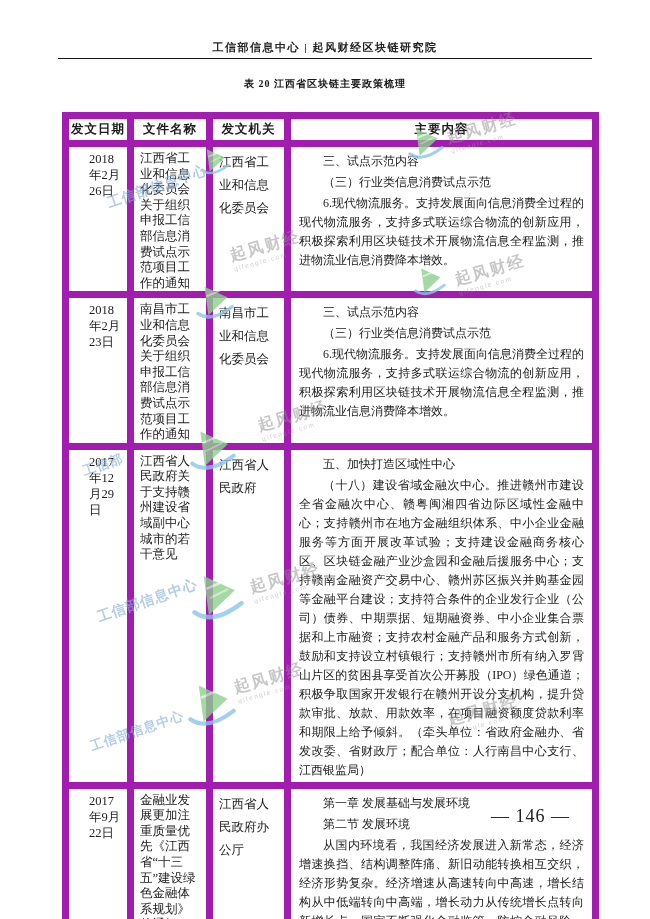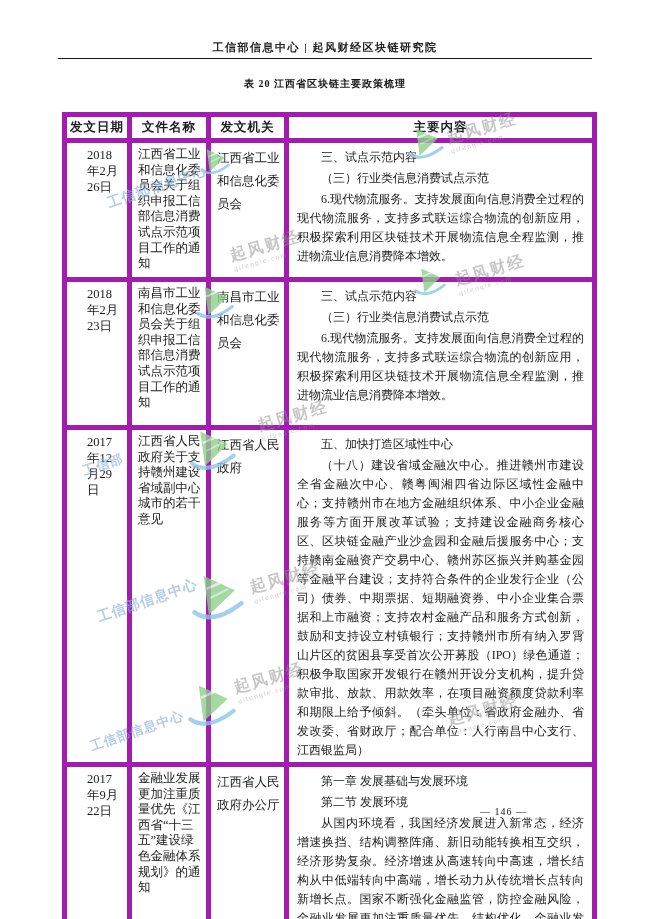--- a/index.html
+++ b/index.html
@@ -19,42 +19,42 @@
   .doc-title{
     position:absolute;top:77px;left:0;width:100%;text-align:center;
     font-size:10px;font-weight:bold;letter-spacing:1px;color:#151515;
   }
   table.policy{
     position:absolute;top:112px;left:62px;width:530px;
     border-collapse:collapse;table-layout:fixed;z-index:1;
     border:2px solid #151515;
   }
   table.policy th, table.policy td{
-    border:5px solid #a21caf;vertical-align:top;overflow:hidden;
+    border:7px solid #a21caf;vertical-align:top;overflow:hidden;
     font-size:12.5px;color:#1c1c1c;font-family:Liberation Serif, serif;
   }
   table.policy th{
     height:19px;font-weight:bold;text-align:center;vertical-align:middle;
     padding:1px 2px;letter-spacing:1px;
   }
   td.cell-date{padding:4px 3px 0 20px;line-height:16px;}
   td.cell-doc{padding:4px 4px 0 6px;line-height:15.6px;}
   td.cell-agency{padding:4px 4px 0 6px;line-height:23px;}
   td.cell-content{padding:3px 6px 0 6px;}
   td.cell-content p{
     margin:2px;font-size:12px;line-height:19px;text-indent:2em;
     text-align:justify;color:#1a1a1a;
   }
   tr.row-1 td{height:130px;}
   tr.row-2 td{height:139px;}
   tr.row-3 td{height:254px;}
   tr.row-4 td{height:138px;}
   .page-number{
-    position:absolute;top:806px;left:480px;width:90px;text-align:left;
-    font-size:10px;letter-spacing:1px;color:#222;
+    position:absolute;top:806px;left:480px;width:90px;text-align:right;
+    font-size:18px;letter-spacing:1px;color:#222;
   }
   
   .wm{position:absolute;pointer-events:none;z-index:2;}
   .wm-blue{
     color:#86aed8;opacity:.62;font-size:14px;font-weight:bold;
     transform:rotate(-19deg);white-space:nowrap;letter-spacing:1px;
     font-family:"Liberation Sans","DejaVu Sans",sans-serif;
   }
   .wm-grey{
     transform:rotate(-16deg);opacity:.5;white-space:nowrap;text-align:left;

